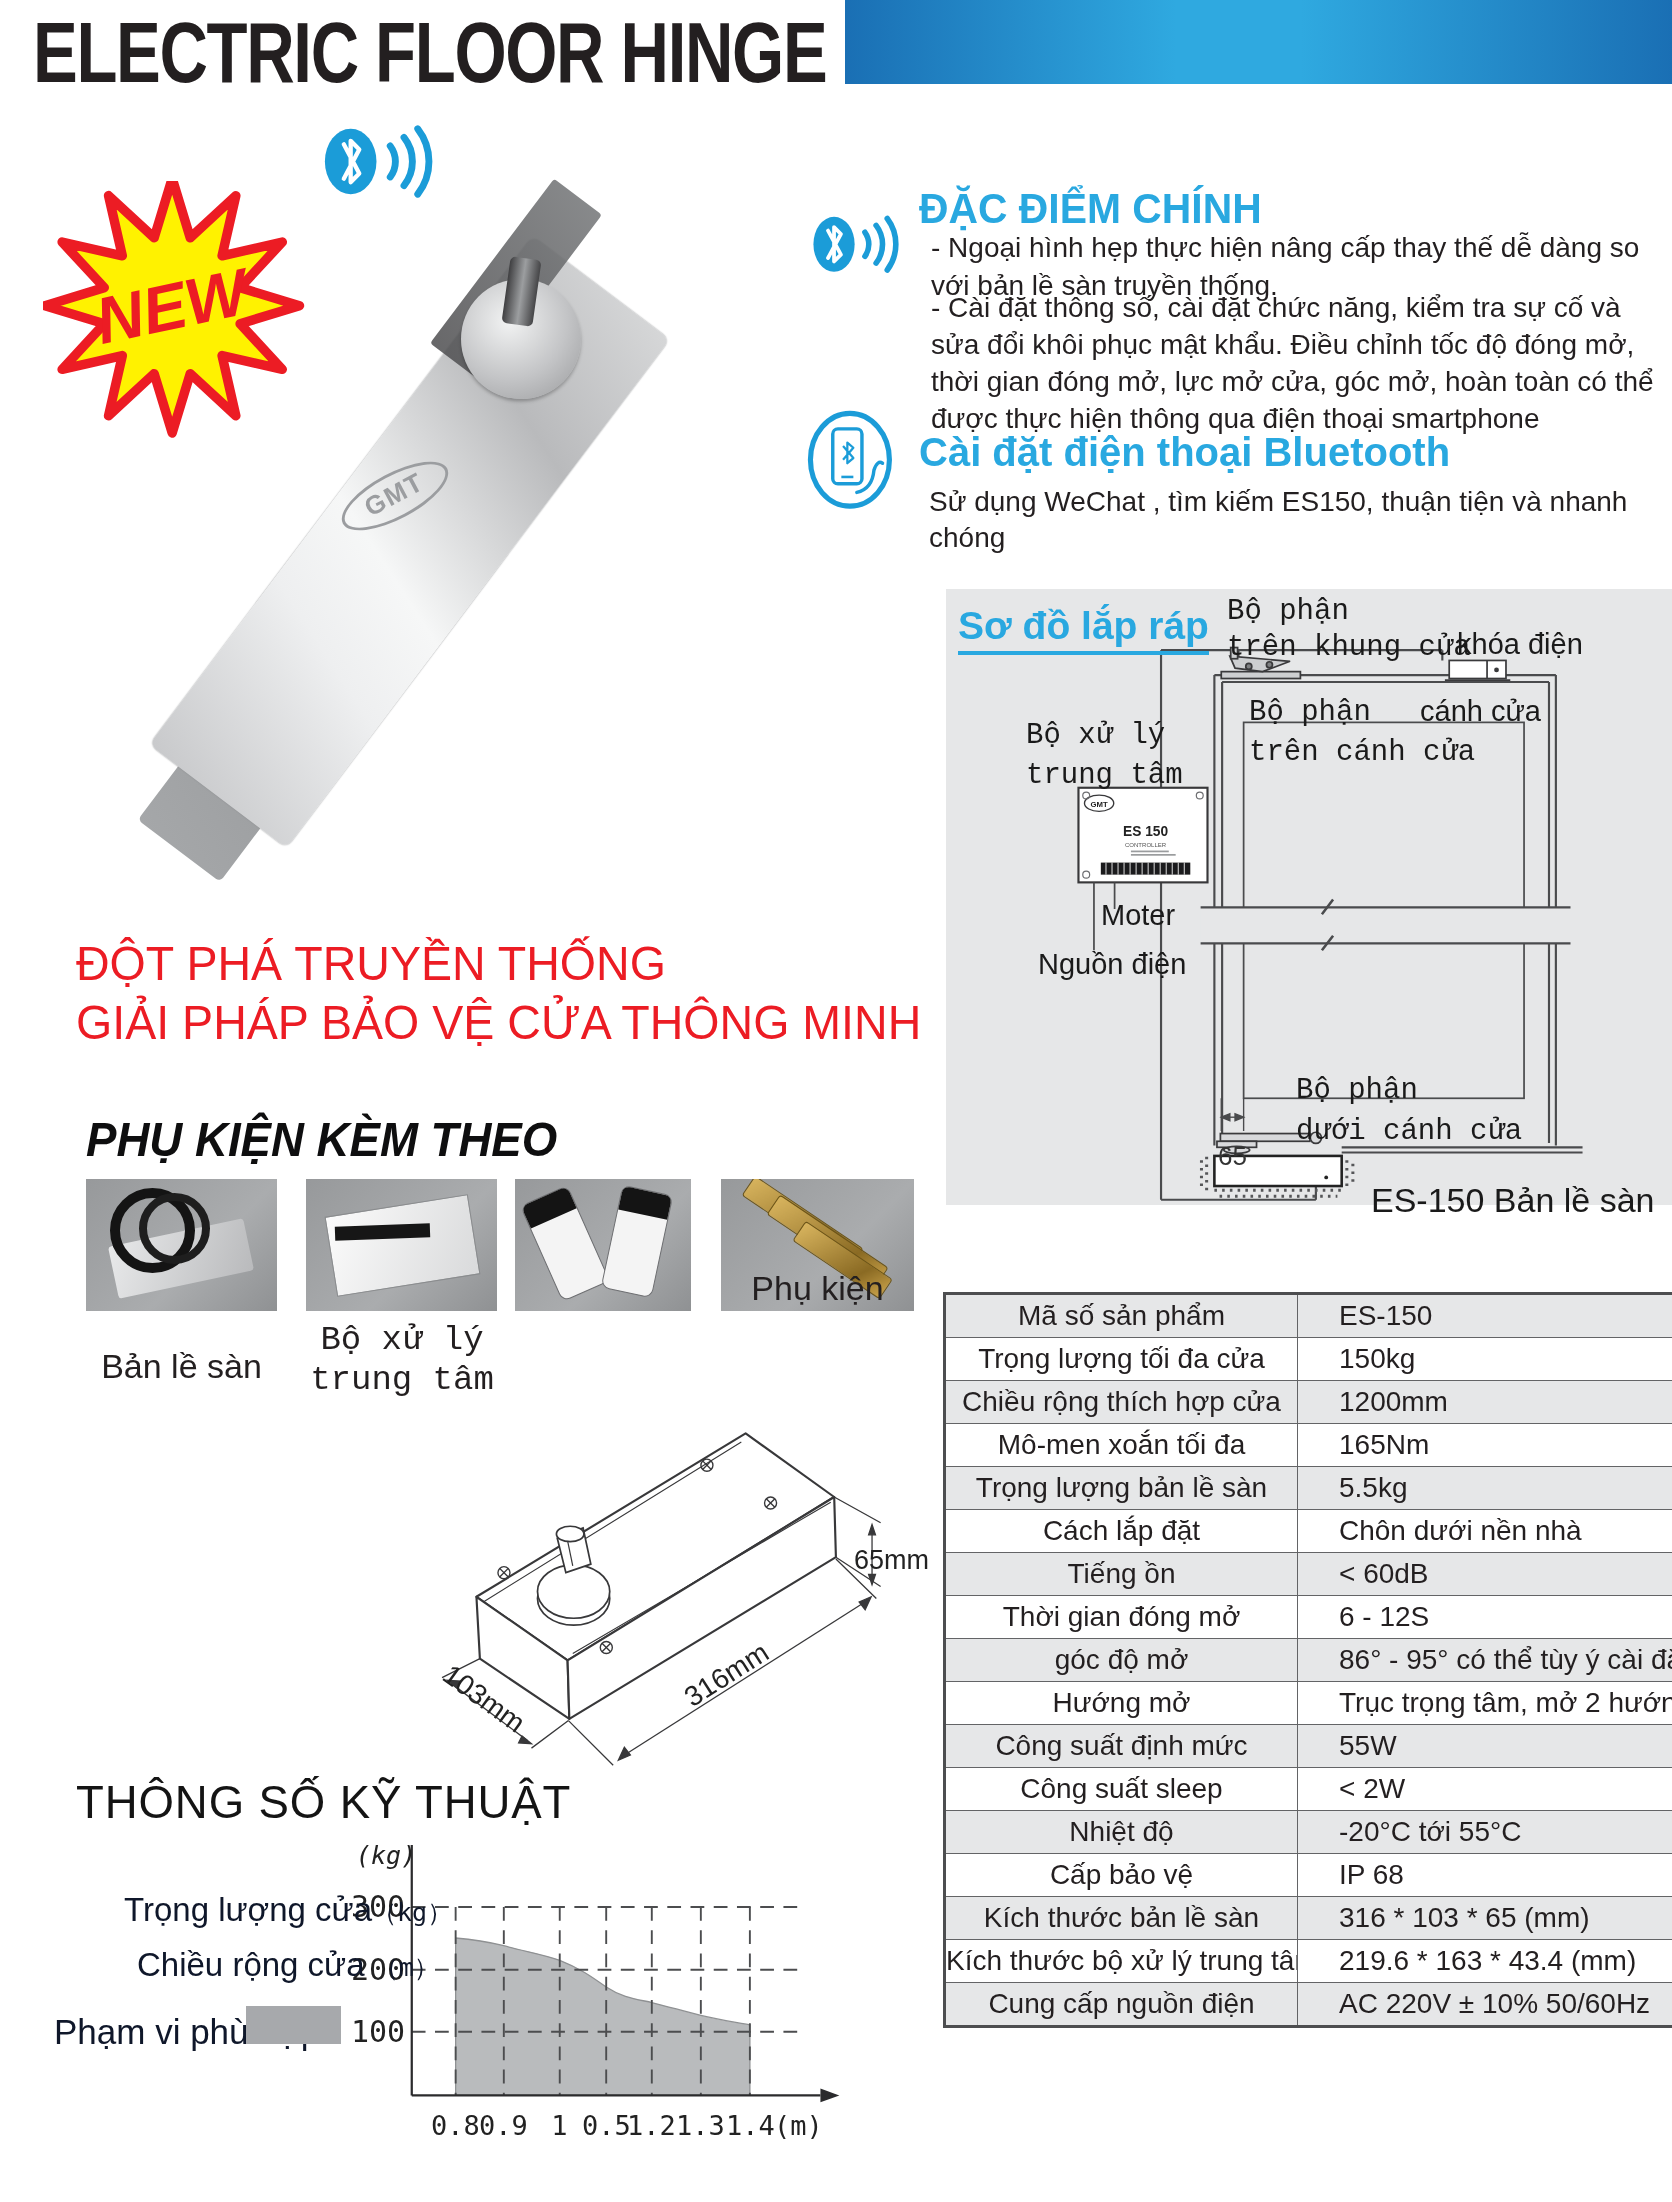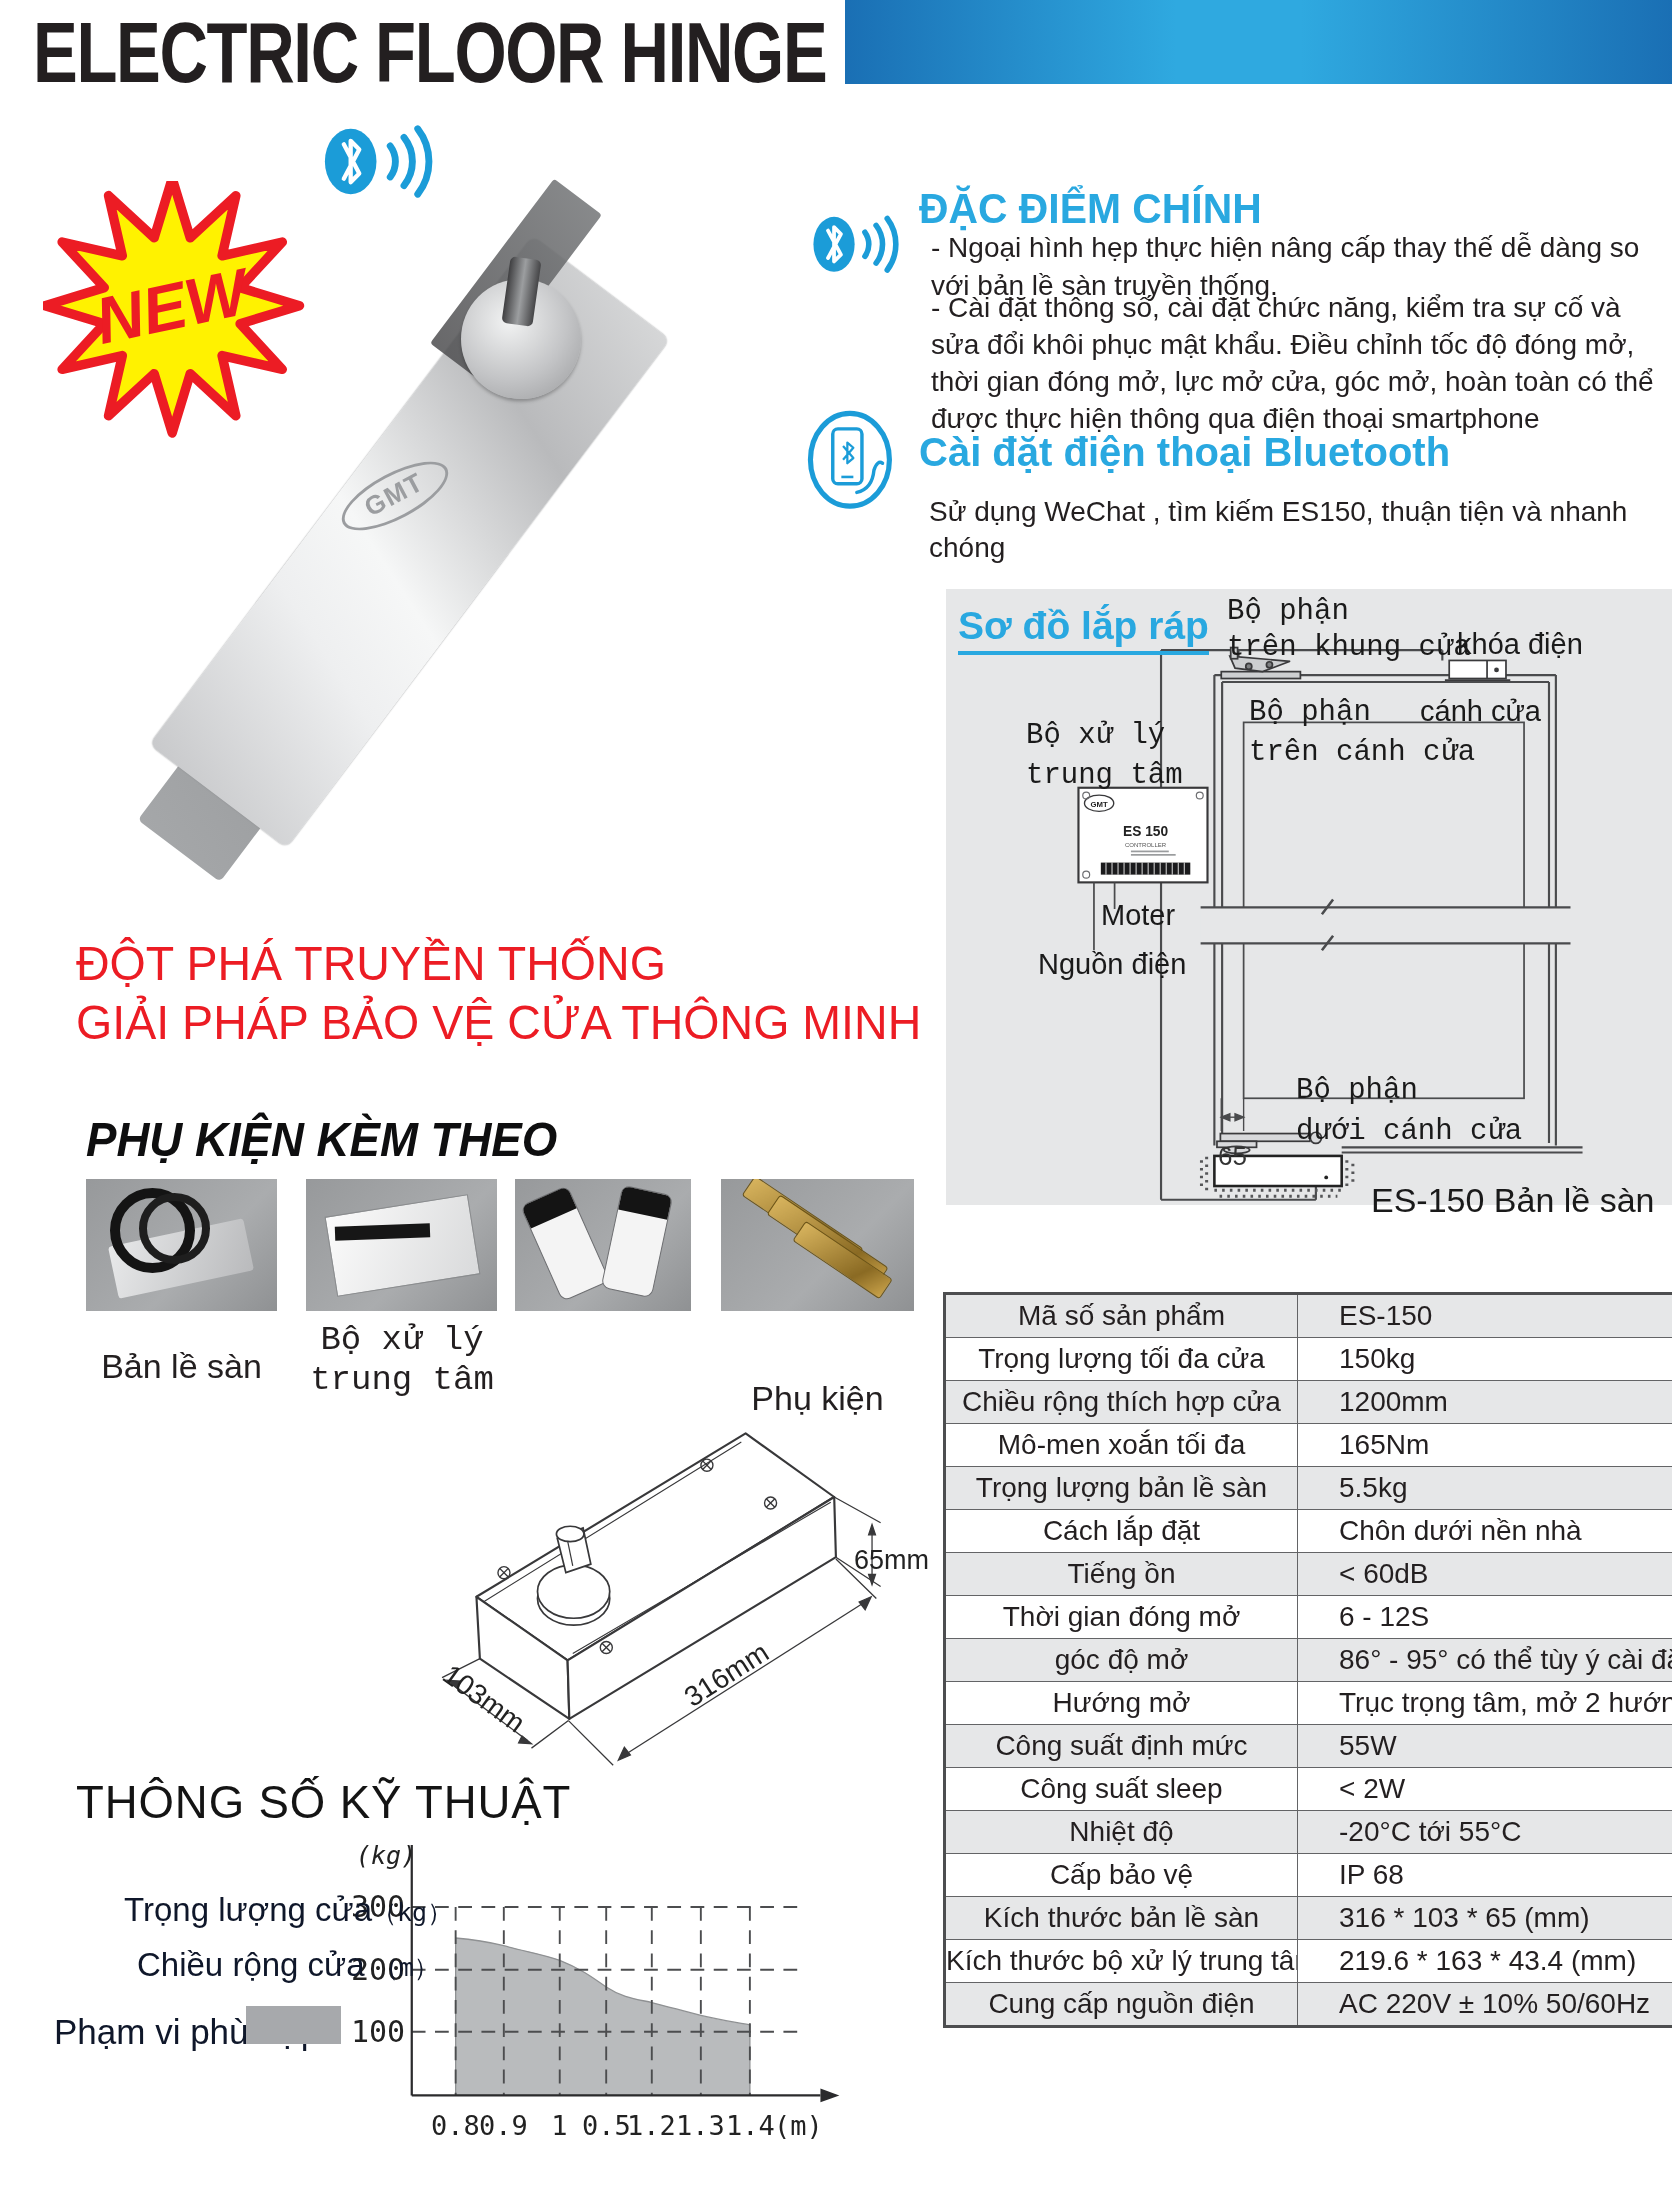--- a/index.html
+++ b/index.html
@@ -35,21 +35,21 @@
        letter-spacing:1.7px;}
 
   
   #features-heading{left:919px;top:184px;font-size:43px;font-weight:bold;color:#29a8e0;
                     transform:scaleX(.95);transform-origin:left top;white-space:nowrap;}
   #bt-icon-small{left:810px;top:203px;}
   #features-p1{left:931px;top:229px;width:733px;font-size:28px;line-height:38px;}
   #features-p2{left:931px;top:289px;width:738px;font-size:28px;line-height:37px;}
   #phone-icon{left:805px;top:410px;}
   #btsetup-heading{left:919px;top:430px;font-size:40px;font-weight:bold;color:#29a8e0;white-space:nowrap;}
-  #btsetup-body{left:929px;top:494px;width:740px;font-size:28px;line-height:36px;}
+  #btsetup-body{left:929px;top:484px;width:740px;font-size:28px;line-height:36px;}
 
   
   #assembly-panel{left:946px;top:589px;width:726px;height:616px;background:#e6e7e8;}
   #assembly-title{left:958px;top:604px;font-size:39px;font-weight:bold;color:#29a8e0;
                   border-bottom:4.3px solid #29a8e0;padding-bottom:3.4px;}
   #assembly-svg{left:946px;top:589px;}
   .dlabel{font-size:29px;color:#1a1a1a;line-height:36px;}
   #lbl-khung{left:1227px;top:594px;}
   #lbl-khoa{left:1457px;top:626px;}
   #lbl-bxl{left:1026px;top:716px;line-height:40px;}
@@ -70,21 +70,21 @@
                transform:scaleX(.95);transform-origin:left top;white-space:nowrap;}
   .photo{top:1179px;height:132px;background:linear-gradient(135deg,#97999b,#aaacae 60%,#8f9193);overflow:hidden;}
   #photo-1{left:86px;width:191px;}
   #photo-2{left:306px;width:191px;}
   #photo-3{left:515px;width:176px;}
   #photo-4{left:721px;width:193px;}
   .acc-label{top:1335px;font-size:34px;text-align:center;line-height:40px;}
   #acc-l1{left:86px;width:191px;top:1346px;}
   #acc-l2{left:298px;width:208px;top:1320px;}
   #acc-l3{left:498px;width:210px;top:1320px;}
-  #acc-l4{left:721px;width:193px;top:1378px;}
+  #acc-l4{left:721px;width:193px;top:1268px;}
   
   .mini-hinge{left:26px;top:53px;width:138px;height:53px;background:linear-gradient(120deg,#e8e9ea,#b9babc);
               transform:rotate(-12deg);border-radius:3.4px;}
   .mini-cable{left:24px;top:8.6px;width:65px;height:65px;border:10.3px solid #141414;border-radius:50%;}
   .mini-cable2{left:53px;top:13.8px;width:55px;height:55px;border:8.6px solid #1e1e1e;border-radius:50%;}
   .mini-ctrl{left:24px;top:26px;width:143px;height:79px;background:linear-gradient(120deg,#fbfbfb,#d9dadb);
              border:1.7px solid #8a8c8e;transform:rotate(-9deg);}
   .mini-ctrl-strip{left:29px;top:46px;width:95px;height:13.8px;background:#161616;transform:rotate(-2deg);}
   .mini-remote{width:50px;height:103px;background:#f4f4f4;border-radius:8.6px;border:1.7px solid #6d6e71;}
   .mini-remote .head{height:24px;background:#141414;border-radius:6.9px 6.9px 0 0;}

